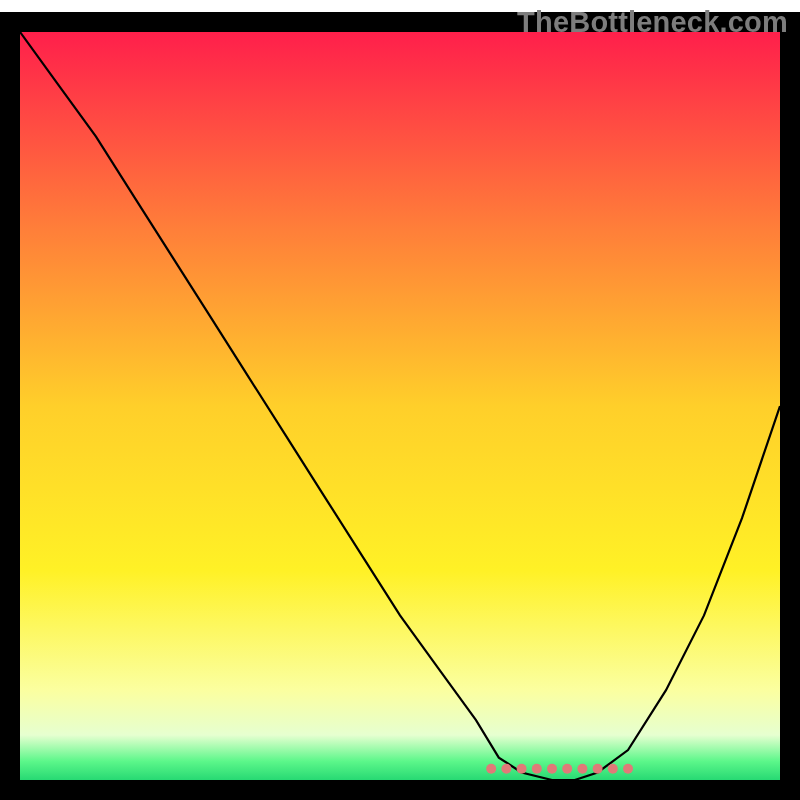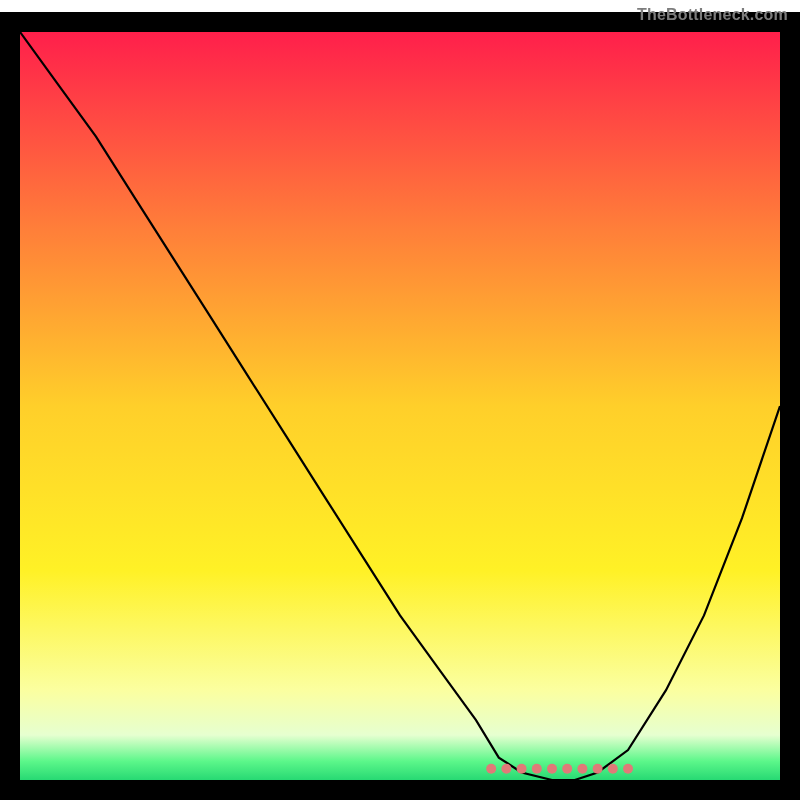--- a/index.html
+++ b/index.html
@@ -8,21 +8,21 @@
     background: #ffffff;
     width: 800px;
     height: 800px;
     position: relative;
     font-family: Arial, Helvetica, sans-serif;
   }
   .watermark {
     position: absolute;
     top: 6px;
     right: 12px;
-    font-size: 16px;
+    font-size: 29px;
     font-weight: 600;
     color: #7d7d7d;
     letter-spacing: 0.2px;
   }
   .chart-frame {
     position: absolute;
     left: 0;
     top: 0;
     width: 800px;
     height: 800px;

